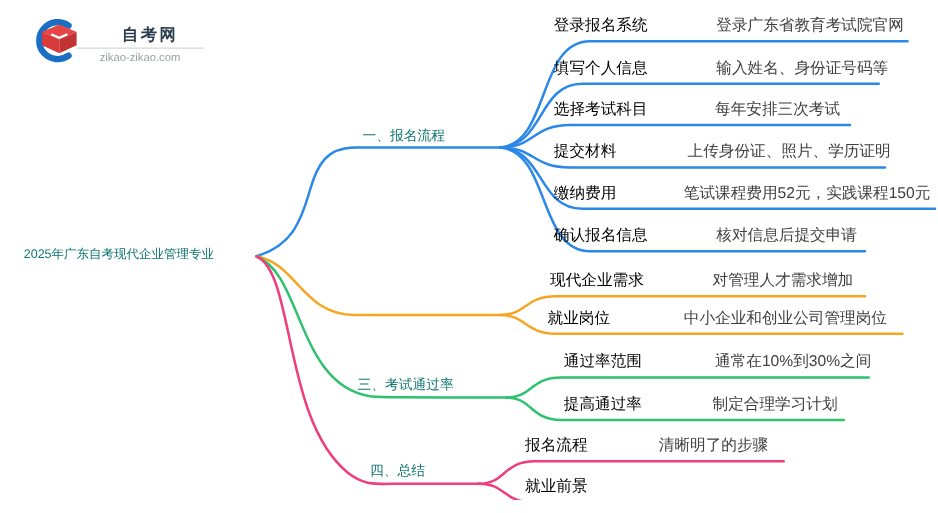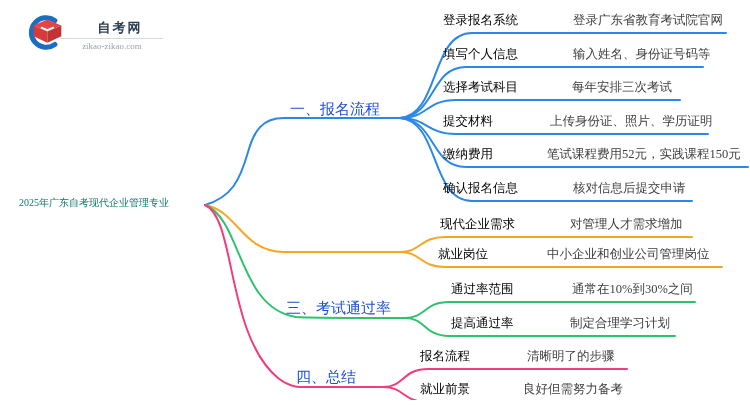--- a/index.html
+++ b/index.html
@@ -1,32 +1,32 @@
 <!DOCTYPE html>
 <html style="--branch0: #2b88e8; --branch1: #f5a623; --branch2: #2dc26e; --branch3: #f03d7c;"><head>
 <meta charset="utf-8">
 <style>
   html,body{margin:0;padding:0;background:#ffffff;}
   .canvas{
     position:relative;
     width:750px;height:400px;
     background:#ffffff;
     overflow:hidden;
-    font-family:Liberation Serif, serif;
+    font-family:Liberation Sans, sans-serif;
   }
   svg.wires{position:absolute;left:0;top:0;width:750px;height:410px;}
   svg.wires path{fill:none;stroke-width:2;stroke-linecap:round;}
   .b0{stroke:var(--branch0,#2b88e8);}
   .b1{stroke:var(--branch1,#f5a623);}
   .b2{stroke:var(--branch2,#2dc26e);}
   .b3{stroke:var(--branch3,#f03d7c);}
   .txt{position:absolute;white-space:nowrap;color:#333;font-size:12.5px;line-height:16px;}
   .key{color:#000000;}
   .val{color:#404040;}
-  .branch-label{position:absolute;white-space:nowrap;color:#1d4ed8;font-size:15px;line-height:16px;}
+  .branch-label{position:absolute;white-space:nowrap;color:#0f766e;font-size:11px;line-height:16px;}
   .root-title{position:absolute;left:8px;top:196px;font-size:10px;color:#0f766e;white-space:nowrap;margin-left:11px;}
   .logo{position:absolute;left:28px;top:13px;width:120px;height:42px;}
   .logo-icon{position:absolute;left:0;top:1px;width:37px;height:37px;}
   .logo-name{position:absolute;left:54px;top:6px;width:76px;text-align:center;font-size:13px;font-weight:bold;color:#2c3e50;letter-spacing:2px;}
   .logo-divider{position:absolute;left:33px;top:25px;width:102px;height:1px;background:#d8d8d8;}
   .logo-url{position:absolute;left:33px;top:28px;width:102px;text-align:center;font-size:9px;color:#9aa0a6;}
 </style>
 </head>
 <body>
 
@@ -93,15 +93,14 @@
   <div class="txt val" style="left:547px;top:246px;">中小企业和创业公司管理岗位</div>
 
   <div class="txt key" style="left:451px;top:281px;">通过率范围</div>
   <div class="txt val" style="left:572px;top:281px;">通常在10%到30%之间</div>
   <div class="txt key" style="left:451px;top:315px;">提高通过率</div>
   <div class="txt val" style="left:570px;top:315px;">制定合理学习计划</div>
 
   <div class="txt key" style="left:420px;top:348px;">报名流程</div>
   <div class="txt val" style="left:527px;top:348px;">清晰明了的步骤</div>
   <div class="txt key" style="left:420px;top:381px;">就业前景</div>
-  <div class="txt val" style="left:523px;top:381px;">良好但需努力备考</div>
 
 </div>
 
 </body></html>

